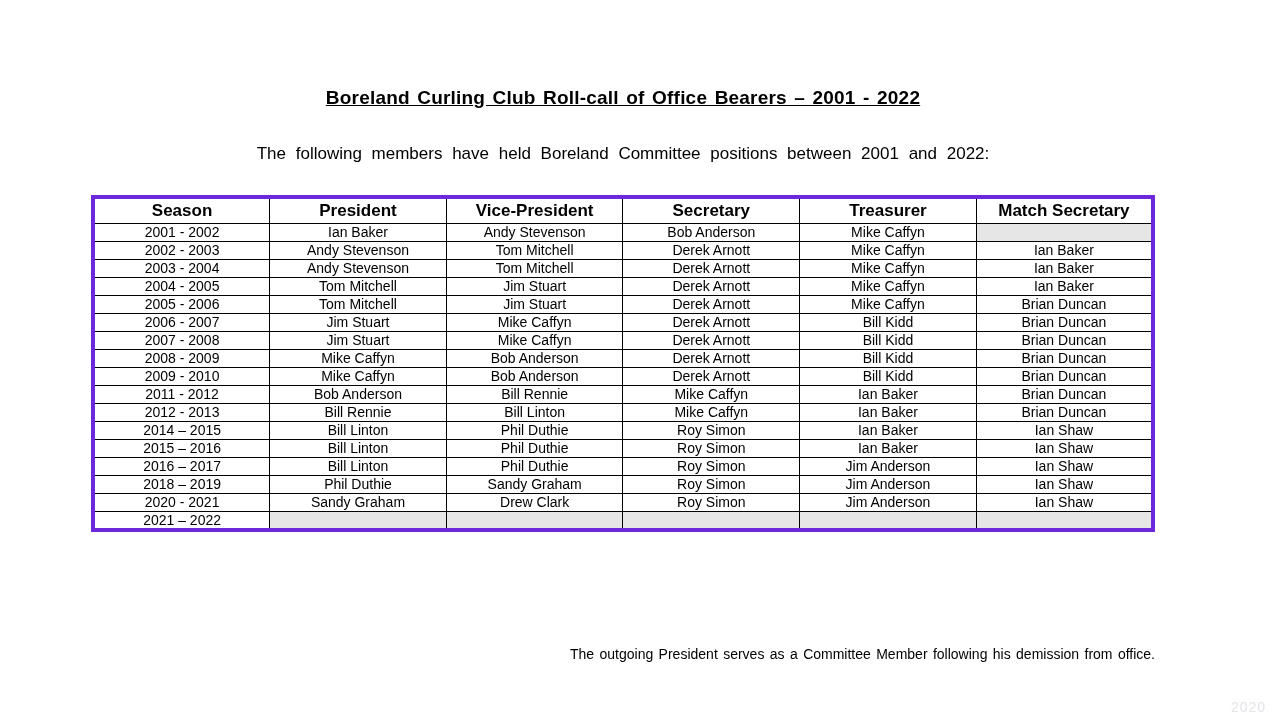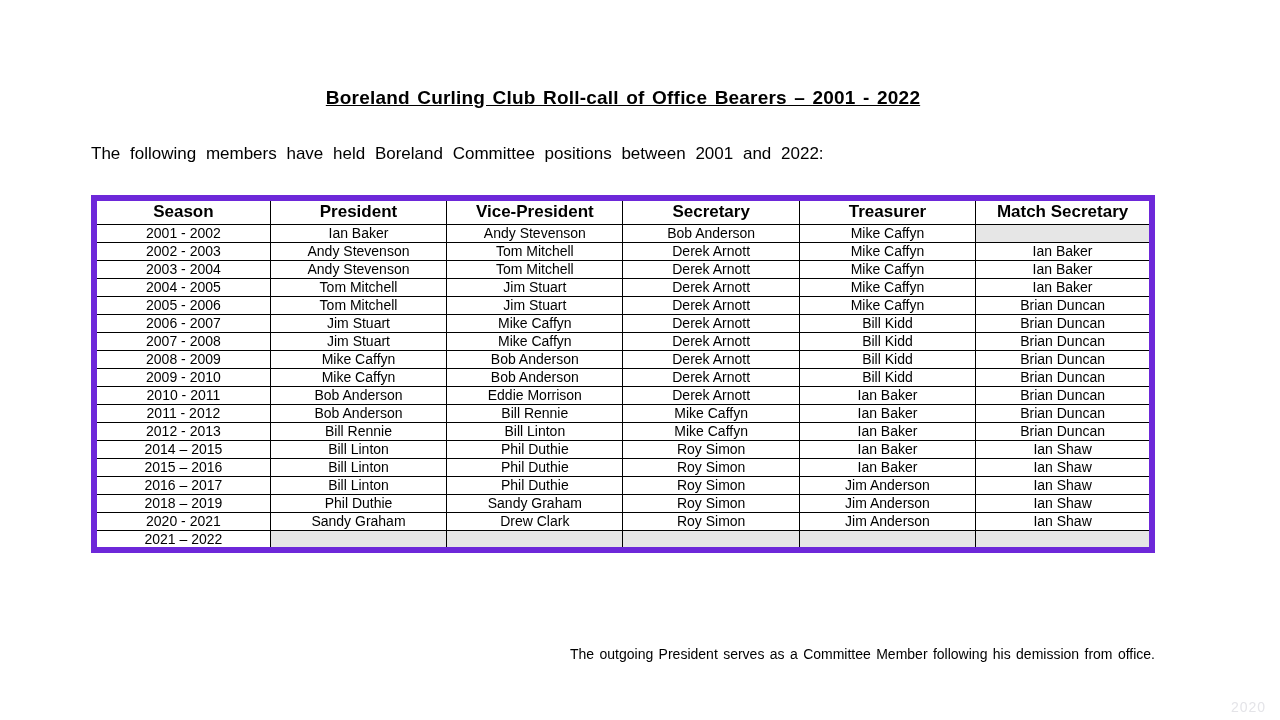--- a/index.html
+++ b/index.html
@@ -22,31 +22,31 @@
     text-align: center;
     font-size: 19px;
     font-weight: bold;
     text-decoration: underline;
     word-spacing: 2px;
     letter-spacing: 0.2px;
   }
   .subtitle {
     position: absolute;
     top: 120px; left: 0; width: 100%;
-    text-align: left;
+    text-align: center;
     font-size: 17px;
     word-spacing: 5px;
   }
   table.roster {
     position: absolute;
     top: 171px; left: 0;
     width: 1064px;
     border-collapse: collapse;
     table-layout: fixed;
-    border: 6px solid #6d28d9;
+    border: 4px solid #6d28d9;
   }
   table.roster th {
     border: 1px solid #000;
     font-size: 17px;
     font-weight: bold;
     height: 26px;
     padding: 0 2px;
     text-align: center;
   }
   table.roster td {
@@ -163,28 +163,20 @@
         </tr>
         <tr>
           <td>2009 - 2010</td>
           <td>Mike Caffyn</td>
           <td>Bob Anderson</td>
           <td>Derek Arnott</td>
           <td>Bill Kidd</td>
           <td>Brian Duncan</td>
         </tr>
         <tr>
-          <td>2010 - 2011</td>
-          <td>Bob Anderson</td>
-          <td>Eddie Morrison</td>
-          <td>Derek Arnott</td>
-          <td>Ian Baker</td>
-          <td>Brian Duncan</td>
-        </tr>
-        <tr>
           <td>2011 - 2012</td>
           <td>Bob Anderson</td>
           <td>Bill Rennie</td>
           <td>Mike Caffyn</td>
           <td>Ian Baker</td>
           <td>Brian Duncan</td>
         </tr>
         <tr>
           <td>2012 - 2013</td>
           <td>Bill Rennie</td>

